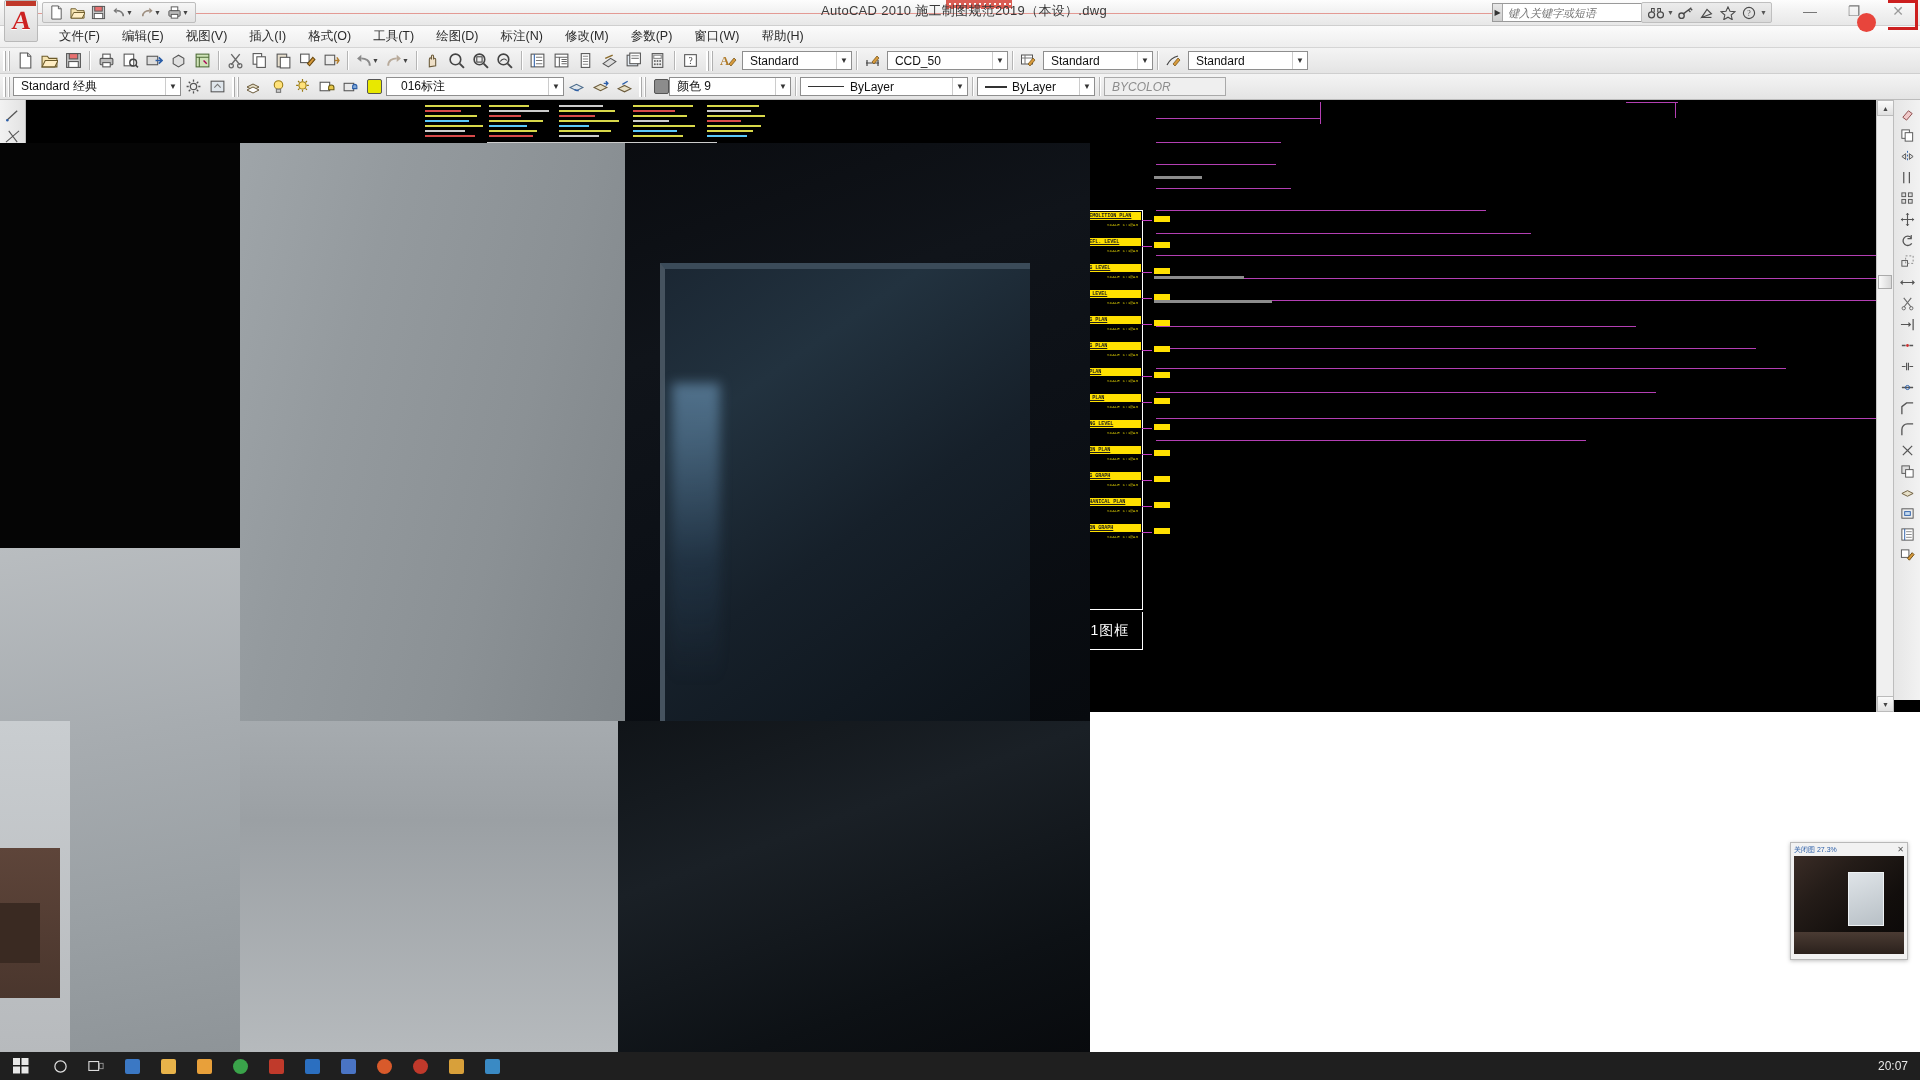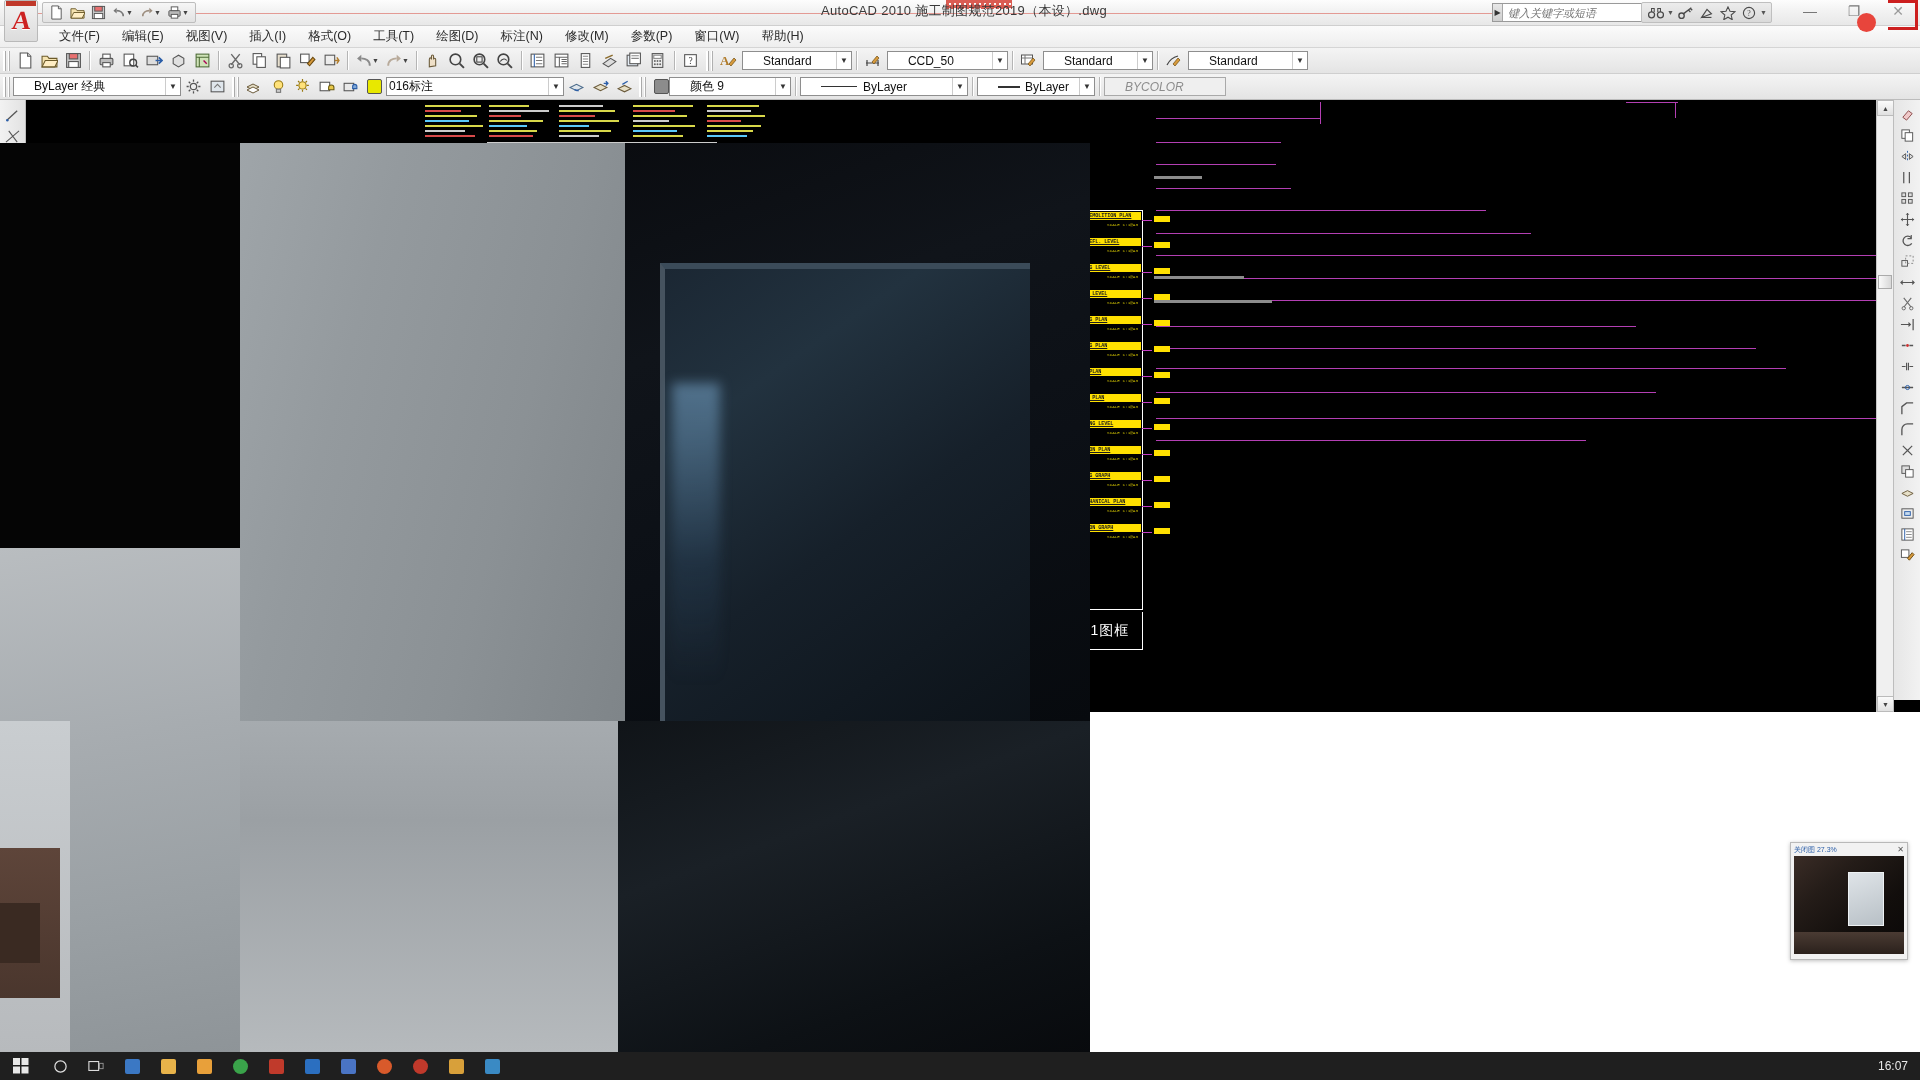--- a/index.html
+++ b/index.html
@@ -88,21 +88,21 @@
   }
   .grip{ width:7px; height:20px; margin:0 3px;
     background:repeating-linear-gradient(to right,#fff 0 1px,#aaa 1px 2px,transparent 2px 4px);
     border-left:1px solid #fff; border-right:1px solid #b0b0b0;}
   .tbtn{ width:24px; height:23px; display:flex; align-items:center; justify-content:center; cursor:default;}
   .vsep{ width:1px; height:19px; background:#b5b5b5; margin:0 4px; box-shadow:1px 0 0 #fff;}
   .drop-caret{ font-size:7px; color:#444; margin-left:-4px; margin-right:3px;}
 
   .combo{
     height:19px; background:#fff; border:1px solid #8e8e8e;
-    display:flex; align-items:center; font-size:12px; color:#111; padding-left:20px;
+    display:flex; align-items:center; font-size:12px; color:#111; padding-left:7px;
     position:relative; font-family:"Liberation Sans",sans-serif;
   }
   .combo .cv{ flex:1; overflow:hidden; white-space:nowrap;}
   .combo .carrow{
     width:15px; height:17px; display:flex; align-items:center; justify-content:center;
     font-size:8px; color:#333; border-left:1px solid #ccc;
   }
   .combo.disabled{ background:#efefef; color:#8d8d8d; border-color:#a9a9a9;font-style:italic;}
 
   
@@ -616,21 +616,21 @@
     </div>
   <div class="combo" style="width:120px; margin-left:2px;">
     <span class="cv">Standard</span>
     <span class="carrow">▼</span>
   </div>
 </div>
 
 <div id="tb2">
   <div class="grip"></div>
   <div class="combo" style="width:168px;">
-    <span class="cv">ByLayer 经典</span>
+    <span class="cv">Standard 经典</span>
     <span class="carrow">▼</span>
   </div>
   <div class="tbtn">
       <svg width="17" height="17" viewBox="0 0 16 16">
         <circle cx="8" cy="8" r="3" fill="none" stroke="#555" stroke-width="1.2"></circle>
         <path d="M8 1.5v2M8 12.5v2M1.5 8h2M12.5 8h2M3.5 3.5l1.5 1.5M11 11l1.5 1.5M12.5 3.5L11 5M5 11l-1.5 1.5" stroke="#555" stroke-width="1.2"></path>
       </svg>
     </div>
   <div class="tbtn">
       <svg width="17" height="17" viewBox="0 0 16 16">
@@ -666,21 +666,21 @@
     </div>
   <div class="tbtn">
       <svg width="17" height="17" viewBox="0 0 16 16">
         <rect x="2" y="5" width="9" height="7" fill="#e9e9e9" stroke="#555"></rect>
         <path d="M10 8a2 2 0 014 0v2h-4z" fill="#7fa8d8" stroke="#2b5ea8"></path>
       </svg>
     </div>
   <div class="tbtn">
       <span class="sq" style="background:#e8e800; border:1px solid #555;"></span>
     </div>
-  <div class="combo" style="width:178px; padding-left:2px;">
+  <div class="combo" style="width:178px; padding-left:14px;">
     <span class="cv">016标注</span>
     <span class="carrow">▼</span>
   </div>
   <div class="tbtn">
       <svg width="17" height="17" viewBox="0 0 16 16">
         <path d="M2 9l6-3 6 3-6 3z" fill="#dfe6ec" stroke="#4a6a8a"></path>
         <path d="M10 12l-4-1" stroke="#2b5ea8" stroke-width="1.3"></path>
       </svg>
     </div>
   <div class="tbtn">
@@ -1203,14 +1203,14 @@
     </div>
   <div class="ticon">
       <span class="sq" style="background:#c0392b; border-radius:50%;"></span>
     </div>
   <div class="ticon">
       <span class="sq" style="background:#d8a03a;"></span>
     </div>
   <div class="ticon">
       <span class="sq" style="background:#3a8ac4;"></span>
     </div>
-  <div class="tclock">16:07</div>
+  <div class="tclock">20:07</div>
 </div>
 
 </body></html>

